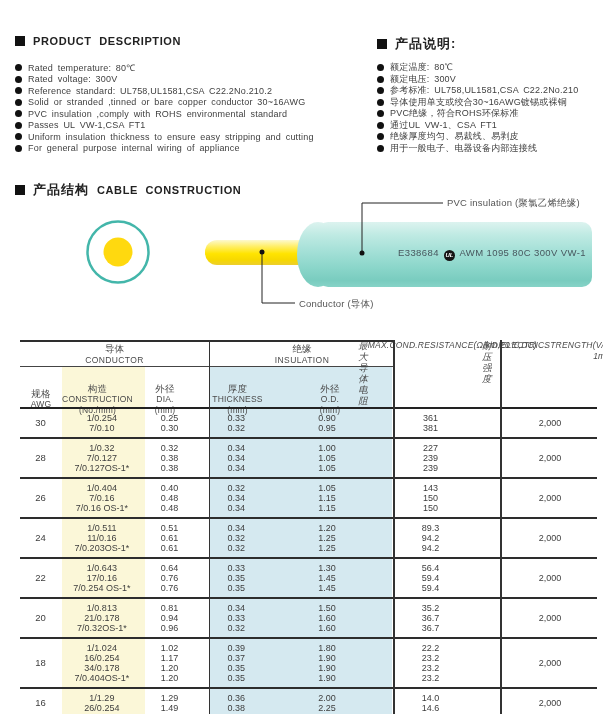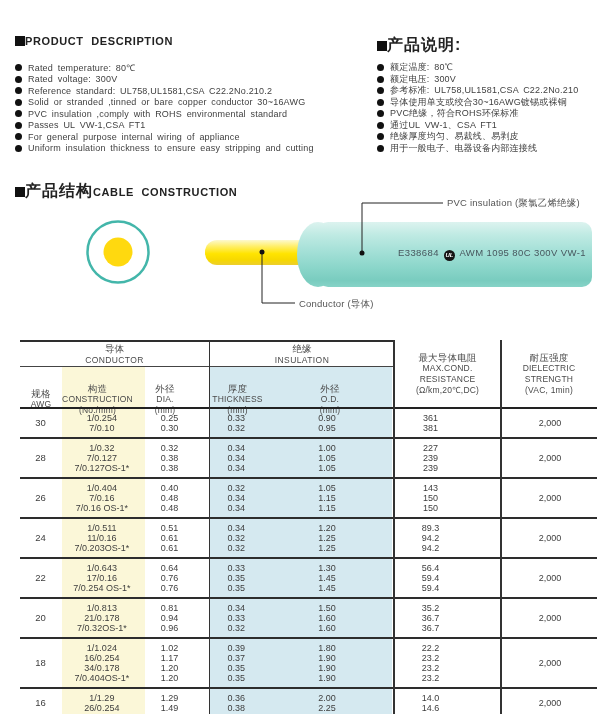--- a/index.html
+++ b/index.html
@@ -1,24 +1,24 @@
 <!DOCTYPE html>
 <html><head>
 <meta charset="utf-8">
 <style>
   html,body{margin:0;padding:0;}
   body{width:603px;height:714px;background:#fff;font-family:"Liberation Sans",sans-serif;
        position:relative;overflow:hidden;color:#333;}
   .abs{position:absolute;}
 
   
-  .sec-title{position:absolute;display:flex;align-items:center;}
+  .sec-title{position:absolute;display:flex;align-items:center;gap:8px;}
   .sq{width:10px;height:10px;background:#111;flex:0 0 auto;}
   .sec-title-text{font-size:11px;font-weight:bold;color:#222;letter-spacing:.6px;word-spacing:4px;white-space:nowrap;}
-  .sec-title-text.cn{font-size:16px;letter-spacing:1px;}
+  .sec-title-text.cn{font-size:13px;letter-spacing:1px;}
 
   
   .bullets{position:absolute;}
   .bullet-item{display:flex;align-items:center;height:11.5px;white-space:nowrap;overflow:hidden;}
   .bullet{width:7px;height:7px;border-radius:50%;background:#111;margin-right:6px;flex:0 0 auto;}
   .bullet-text{font-size:9px;color:#3f3f3f;word-spacing:2px;letter-spacing:.2px;}
   .bullets.right{width:226px;}
 
   
   .lbl{position:absolute;font-size:9.5px;color:#555;white-space:nowrap;letter-spacing:.2px;}
@@ -42,22 +42,22 @@
   .bt-hdr{left:0;top:67px;width:577px;height:2px;background:#222;}
 
   .gh{position:absolute;top:2px;height:24px;display:flex;flex-direction:column;justify-content:center;
       text-align:center;z-index:2;}
   .gh .cn{font-size:9.5px;color:#4a4a4a;line-height:12px;}
   .gh .en{font-size:8.5px;color:#4a4a4a;line-height:11px;letter-spacing:.4px;}
   .subhdr{position:absolute;left:0;top:27px;height:40px;display:flex;z-index:2;}
   .shc{display:flex;flex-direction:column;justify-content:center;text-align:center;}
   .shc span{display:block;font-size:8.5px;color:#4a4a4a;line-height:11px;letter-spacing:.2px;}
   .shc span.cn{font-size:9.5px;margin-top:24px;}
-  .rh{position:absolute;top:0;height:67px;display:flex;flex-direction:column;justify-content:center;
-      text-align:center;z-index:2;}
+  .rh{position:absolute;top:0;height:67px;display:flex;flex-direction:row;justify-content:center;
+      text-align:center;z-index:2;font-style:italic;}
   .rh span{display:block;font-size:8.5px;color:#4a4a4a;line-height:11px;letter-spacing:.2px;}
   .rh span.cn{font-size:9.5px;}
 
   .t-body{position:absolute;left:0;top:69px;width:577px;z-index:2;}
   .t-row{display:flex;align-items:stretch;border-bottom:2px solid #2d2d2d;padding:4px 0;}
   .cell{display:flex;flex-direction:column;justify-content:center;text-align:center;}
   .cell .line{font-size:9px;line-height:10px;color:#3d3d3d;white-space:nowrap;}
   .col-awg{width:42px;}  .col-awg .line{font-size:9.5px;}
   .col-constr{width:83px;}
   .col-dia{width:55px;}
@@ -100,25 +100,25 @@
       <div class="bullet-item">
         <span class="bullet"></span>
         <span class="bullet-text">PVC insulation ,comply with ROHS environmental standard</span>
       </div>
       <div class="bullet-item">
         <span class="bullet"></span>
         <span class="bullet-text">Passes UL VW-1,CSA FT1</span>
       </div>
       <div class="bullet-item">
         <span class="bullet"></span>
+        <span class="bullet-text">Uniform insulation thickness to ensure easy stripping and cutting</span>
+      </div>
+      <div class="bullet-item">
+        <span class="bullet"></span>
         <span class="bullet-text">For general purpose internal wiring of appliance</span>
-      </div>
-      <div class="bullet-item">
-        <span class="bullet"></span>
-        <span class="bullet-text">Uniform insulation thickness to ensure easy stripping and cutting</span>
       </div>
     </div>
   <div class="bullets right" style="left:377px;top:62px;">
       <div class="bullet-item">
         <span class="bullet"></span>
         <span class="bullet-text">额定温度: 80℃</span>
       </div>
       <div class="bullet-item">
         <span class="bullet"></span>
         <span class="bullet-text">额定电压: 300V</span>

